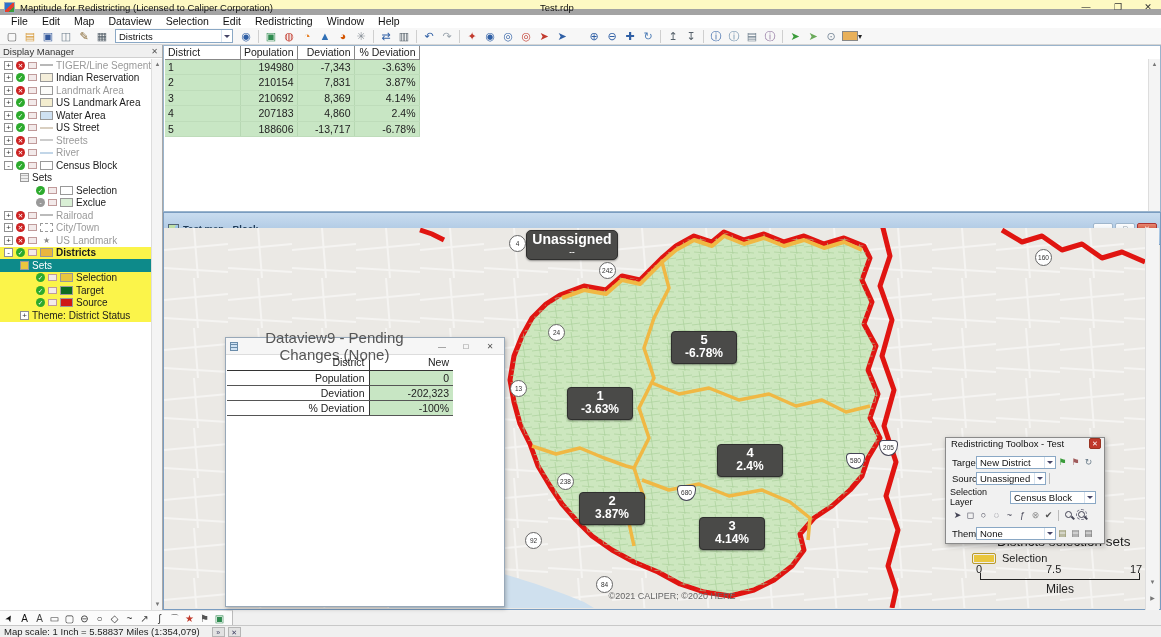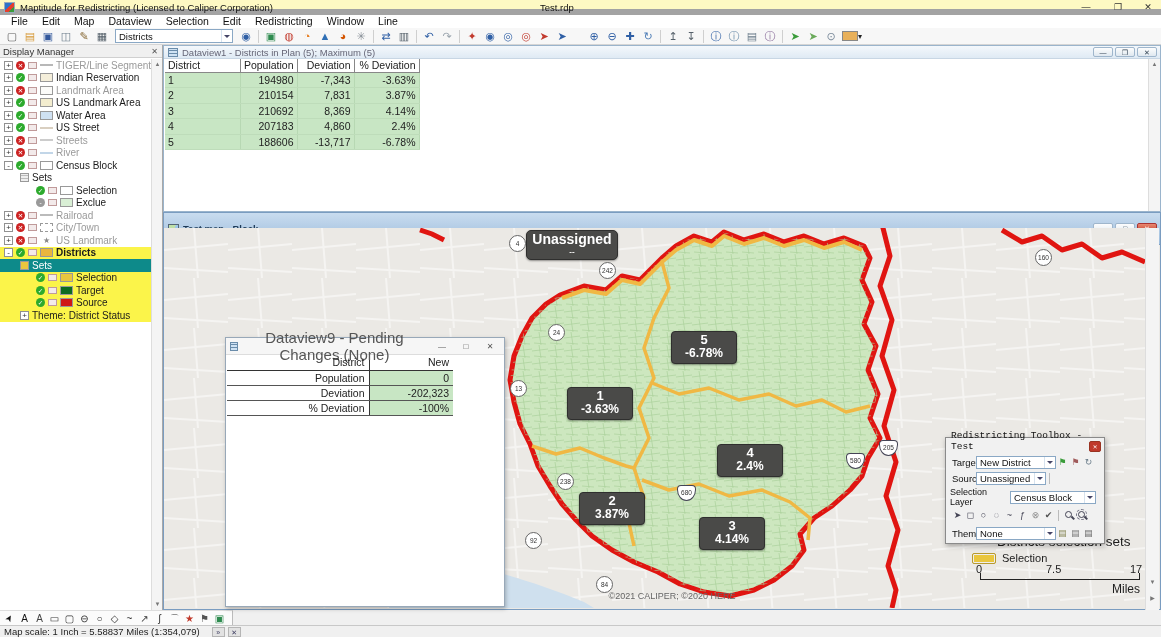--- a/index.html
+++ b/index.html
@@ -101,36 +101,36 @@
   .shield.interstate{width:19px;height:16px;border-radius:4px 4px 50% 50%/4px 4px 70% 70%;font-size:6.5px;line-height:14px;border-color:#445;}
   #map-copyright{font-size:9px;color:#666;width:200px;text-align:center;}
   
   .legend-txt{color:#1c1c1c;}
   #legend-frag{font-size:14px;margin-left:40px;}
   #legend-heading{font-size:13.5px;}
   #legend-sel-swatch{width:24px;height:11px;background:#e9c63e;border:1px solid #b89a2e;border-radius:2px;box-shadow:0 0 0 1px #eee inset;}
   #legend-sel-label{font-size:11px;}
   .scale-num{font-size:11px;}
   #scalebar{width:160px;height:7px;border-left:1.5px solid #222;border-right:1.5px solid #222;border-bottom:1.5px solid #222;}
-  #scale-unit{font-size:12px;width:160px;text-align:right;}
+  #scale-unit{font-size:12px;width:160px;text-align:center;}
 
   
   #pending{left:225px;top:337px;width:280px;height:270px;background:#fff;border:1px solid #98a8b8;box-shadow:1px 2px 4px rgba(0,0,0,.25);z-index:20;}
   #pending-title{height:17px;background:#f6f6f6;border-bottom:1px solid #ddd;}
   #pending-title .ttext{font-size:15px;color:#555;text-align:center;}
   .flatbtn{width:22px;height:13px;font-size:8px;color:#555;text-align:center;line-height:13px;}
   #pending-table{width:226px;margin-left:1px;}
   #pending-table td{font-size:10.5px;height:15px;padding:0 4px;text-align:right;border-bottom:1px solid #555;}
   #pending-table td.key{width:142px;border-right:1.5px solid #333;background:#fff;}
   #pending-table td.val{width:84px;background:#c8e6c4;}
   #pending-table tr.hdr td{background:#fff;border-bottom:1px solid #333;}
 
   
   #toolbox{left:945px;top:437px;width:160px;height:107px;background:#f1f1f1;border:1px solid #8a8a8a;box-shadow:1px 2px 5px rgba(0,0,0,.3);z-index:30;font-size:9.5px;}
-  #toolbox-title{height:14px;display:flex;align-items:flex-end;padding:0 3px 0 5px;font-family:Liberation Mono, monospace;}
+  #toolbox-title{height:14px;display:flex;align-items:flex-start;padding:0 3px 0 5px;}
   #toolbox-title .ttext{font-size:9.5px;color:#111;flex:1;}
   #toolbox-close{width:12px;height:11px;background:#c0392b;border:1px solid #932;color:#fff;font-size:7px;line-height:10px;text-align:center;border-radius:2px;}
   .tb-row{position:absolute;left:0;width:160px;height:14px;display:flex;align-items:center;}
   .tb-label{color:#111;}
   #toolbox .combo{height:13px;}
   .mini-ic{width:13px;height:12px;text-align:center;line-height:12px;font-size:9px;}
   .tb-sep{width:1px;height:11px;background:#bbb;margin:0 3px;}
   .mag{width:7px;height:7px;border:1.5px solid #445;border-radius:50%;position:relative;display:inline-block;}
   .mag::after{content:"";position:absolute;width:4px;height:1.5px;background:#445;transform:rotate(45deg);right:-4px;bottom:-1px;}
   .magbox{outline:1px dashed #778;outline-offset:1px;}
@@ -157,21 +157,21 @@
 
 <div id="menubar" class="abs">
     <span class="menu-item">File</span>
     <span class="menu-item">Edit</span>
     <span class="menu-item">Map</span>
     <span class="menu-item">Dataview</span>
     <span class="menu-item">Selection</span>
     <span class="menu-item">Edit</span>
     <span class="menu-item">Redistricting</span>
     <span class="menu-item">Window</span>
-    <span class="menu-item">Line</span>
+    <span class="menu-item">Help</span>
   </div>
 
 <div id="toolbar" class="abs">
   <span style="display:flex;align-items:center;">
       <span class="tbtn" style="color: rgb(90, 90, 90);">▢</span>
       <span class="tbtn" style="color: rgb(215, 154, 58);">▤</span>
       <span class="tbtn" style="color: rgb(51, 88, 156);">▣</span>
       <span class="tbtn" style="color: rgb(107, 124, 138);">◫</span>
       <span class="tbtn" style="color: rgb(138, 109, 59);">✎</span>
       <span class="tbtn" style="color: rgb(85, 96, 106);">▦</span>
@@ -362,29 +362,20 @@
         <span class="tlabel">Theme: District Status</span>
       </div>
     </div>
   <div id="sb-scroll" class="abs">
     <div class="scr-arr">▲</div>
     <div class="scr-arr" style="position:absolute;bottom:0;">▼</div>
   </div>
 </div>
 
 <div id="dv1" class="abs">
-  <div id="dv1-title" class="win-title">
-    <span class="grid-icon"></span>
-    <span class="ttext">Dataview1 - Districts in Plan (5); Maximum (5)</span>
-    <span class="win-btns">
-      <span class="wbtn">—</span>
-      <span class="wbtn">❐</span>
-      <span class="wbtn">✕</span>
-    </span>
-  </div>
   <table id="dv1-table" class="grid">
     <colgroup>
         <col style="width:75px">
         <col style="width:57px">
         <col style="width:57px">
         <col style="width:65px">
       </colgroup>
     <thead>
         <tr>
           <th>District</th>

